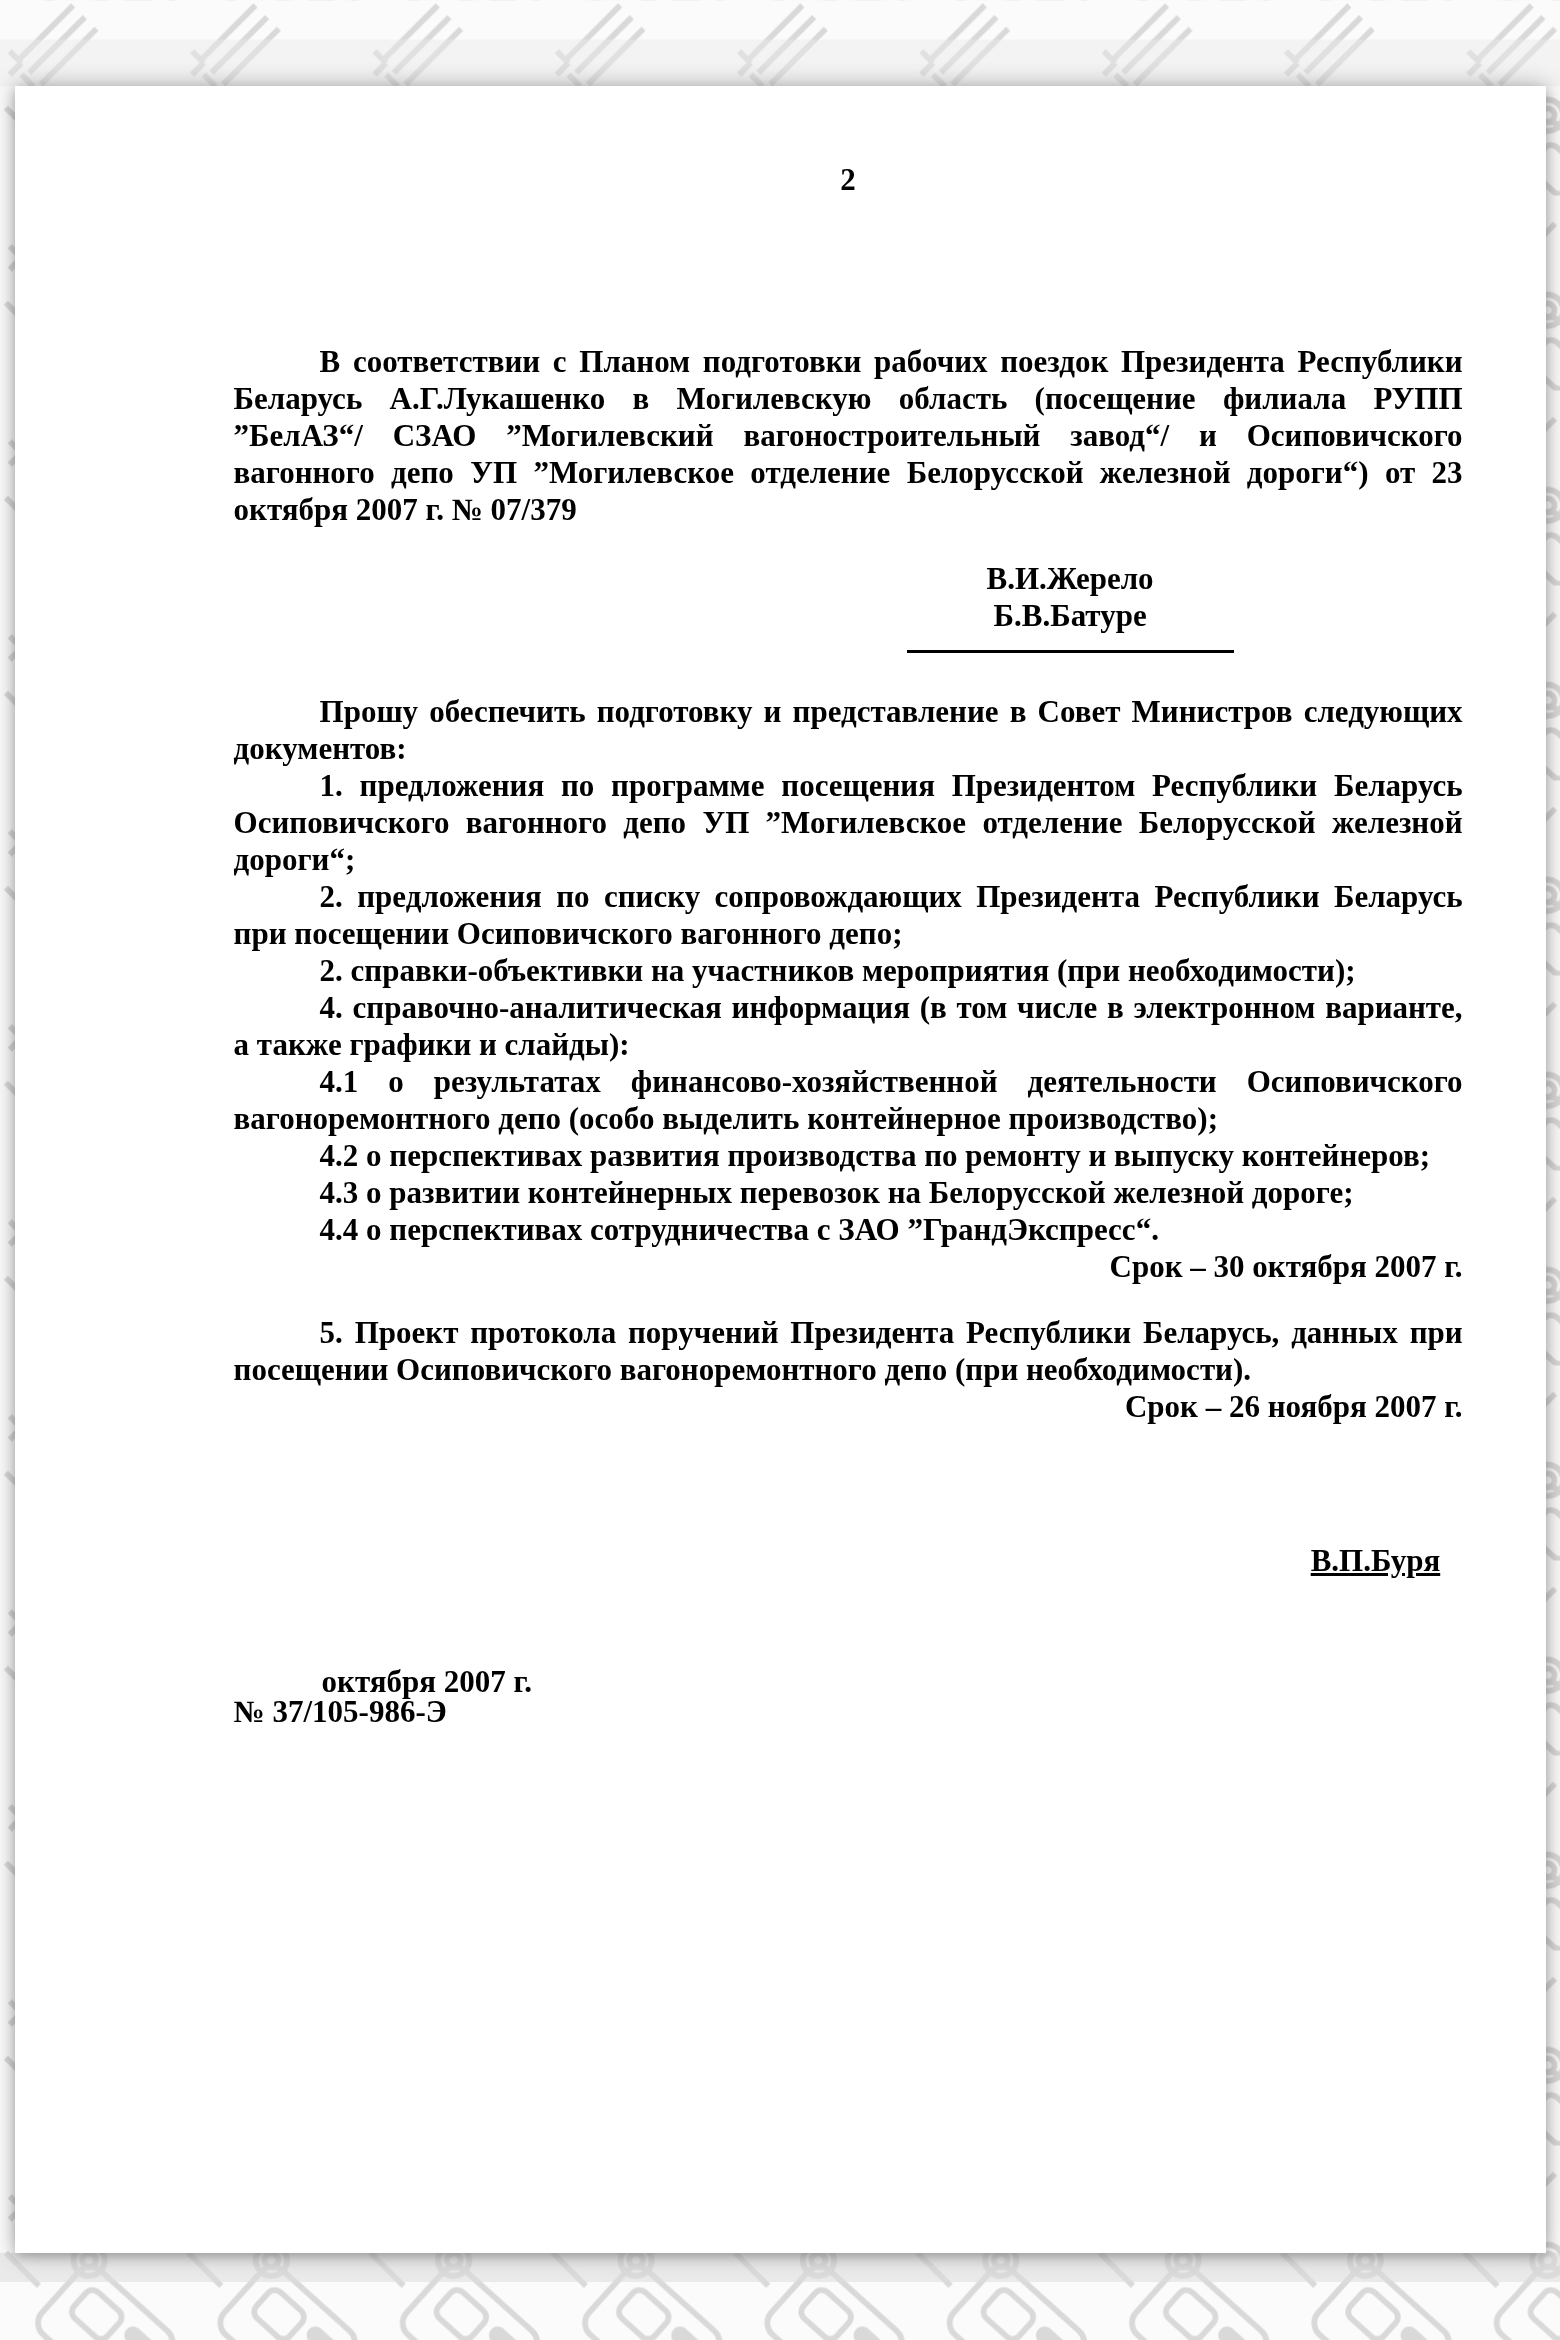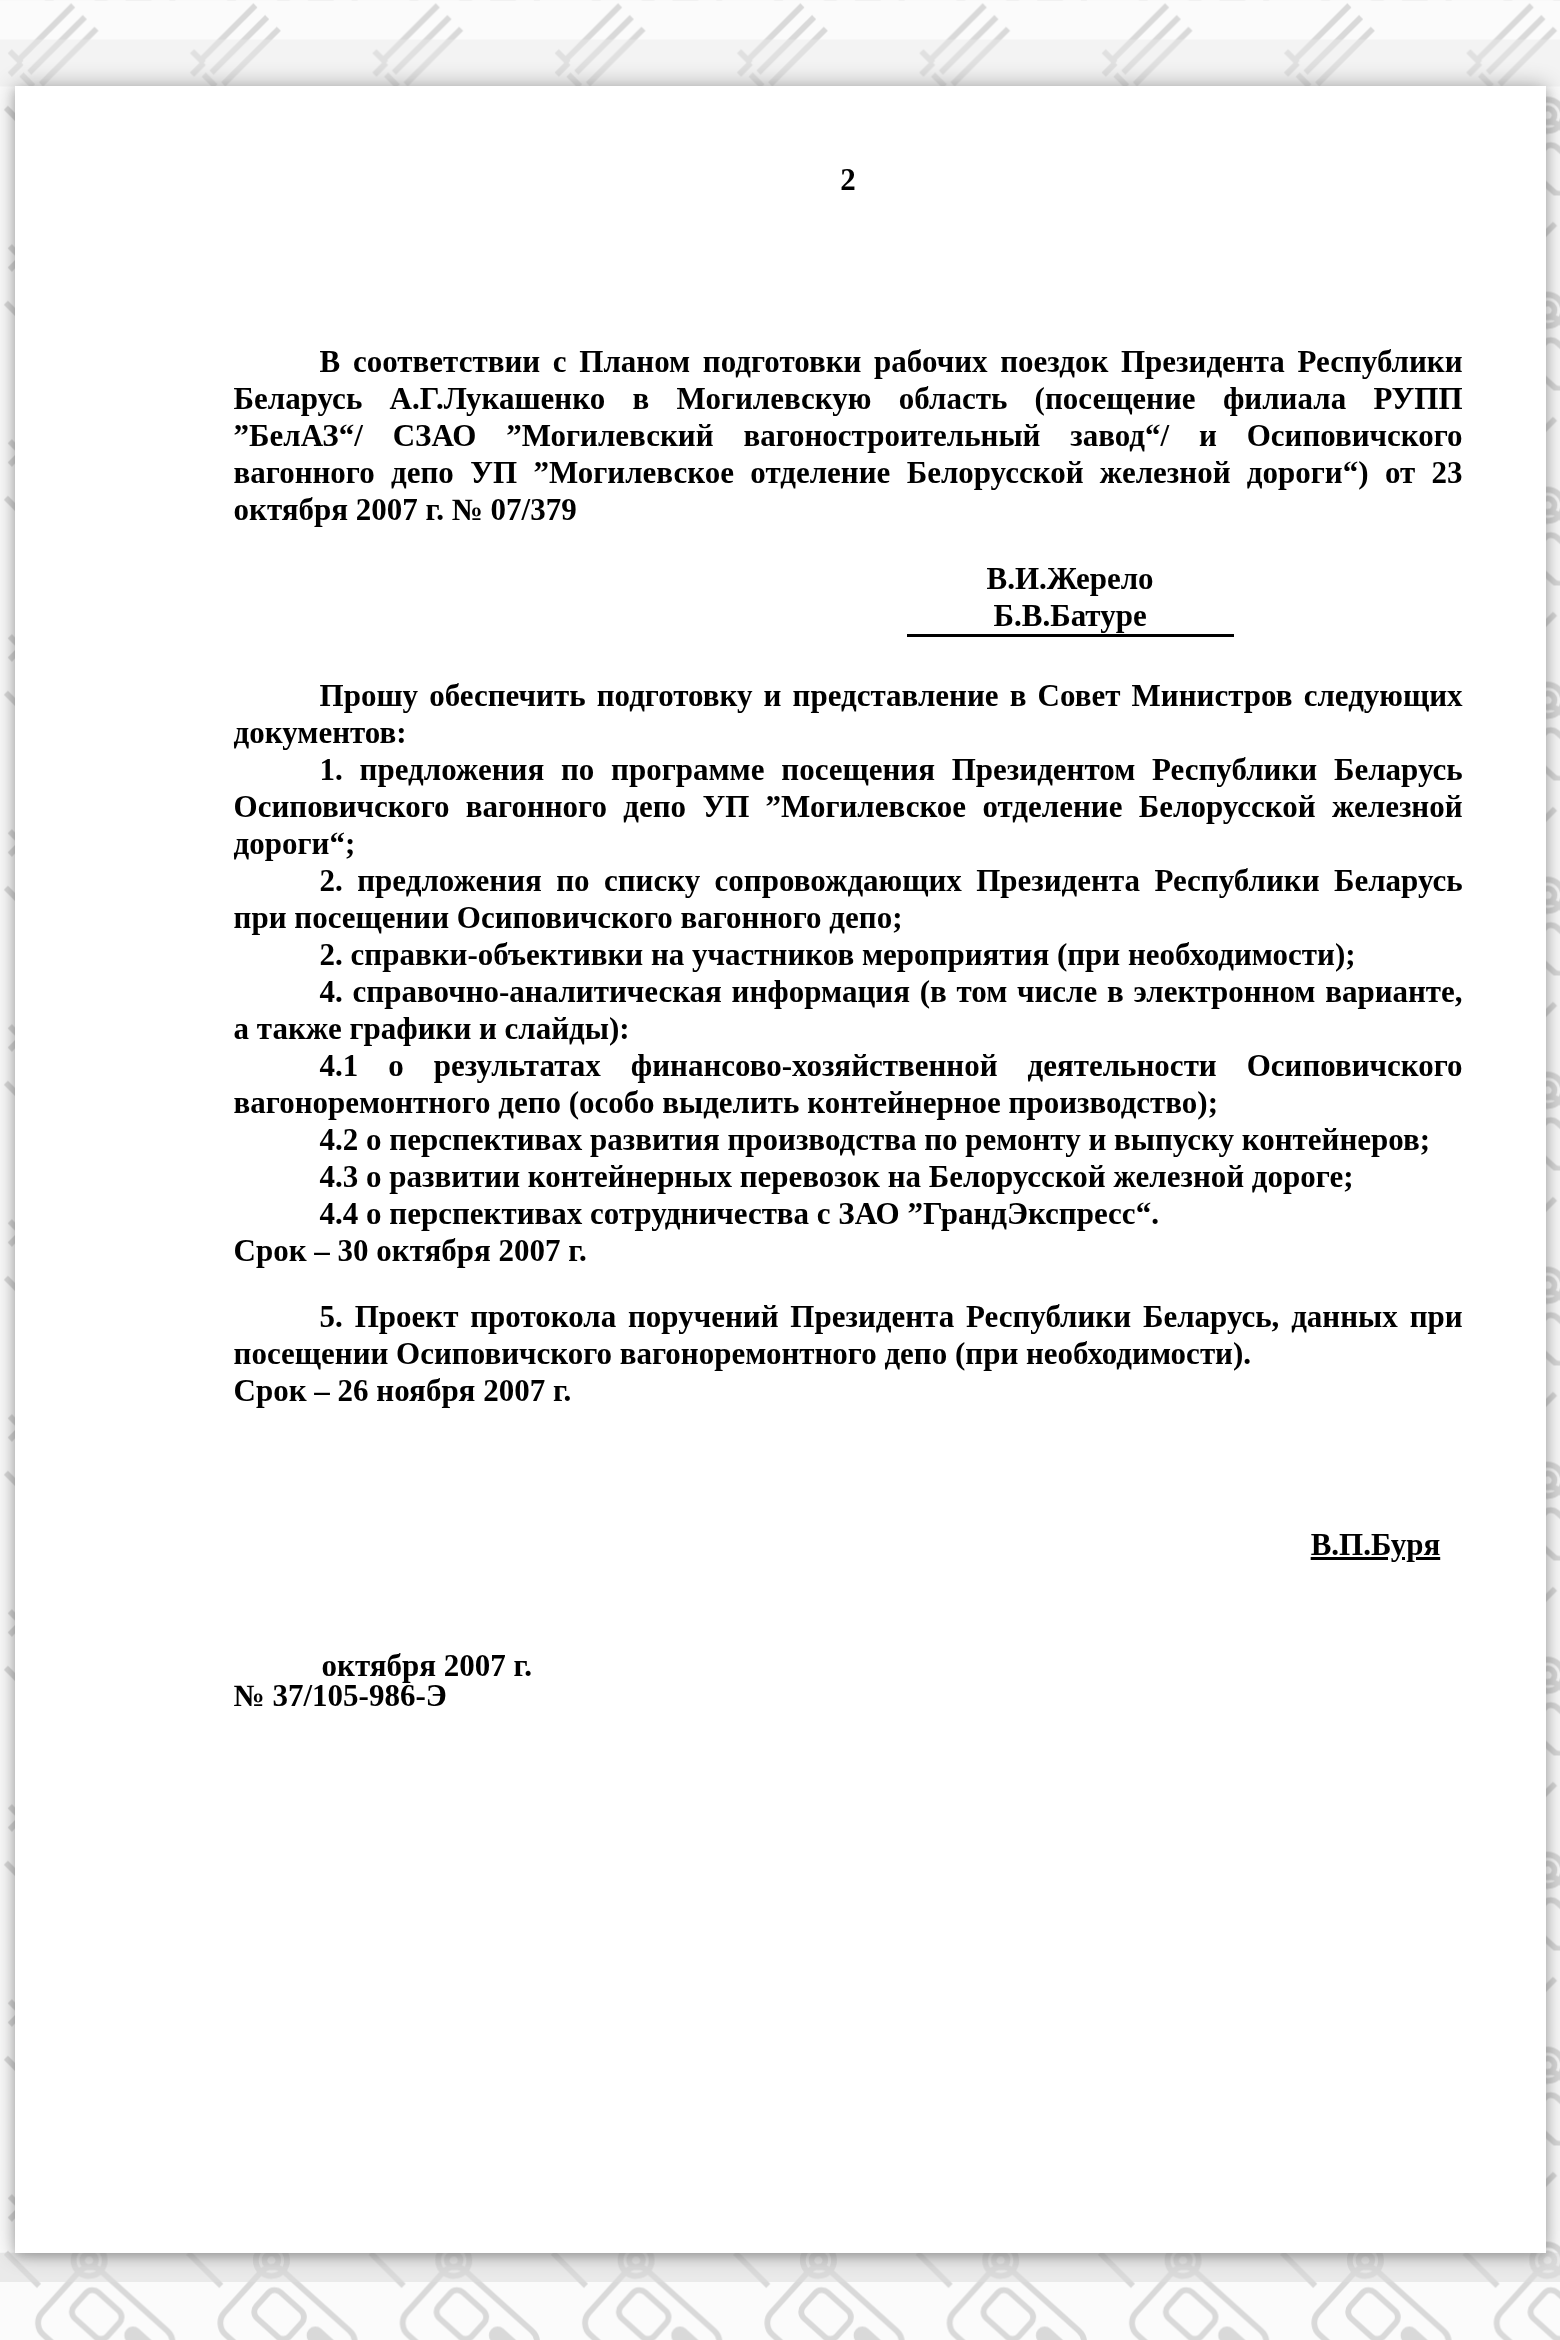--- a/index.html
+++ b/index.html
@@ -40,23 +40,24 @@
   }
   .ital { }
   .addressees {
     margin: 32px 0 40px 444px;
     text-align: center;
   }
   .uline {
     display: inline-block;
     min-width: 327px;
     border-bottom: 3.9px solid #000;
-    padding-bottom: 0px;
+    padding-bottom: 16px;
   }
   .deadline {
+    text-align: right;
   }
   .gap-top { margin-top: 29px; }
   .signature {
     margin-top: 117px;
     text-align: right;
     padding-right: 22.4px;
     text-decoration: underline;
   }
   .footer {
     margin-top: 88px;

